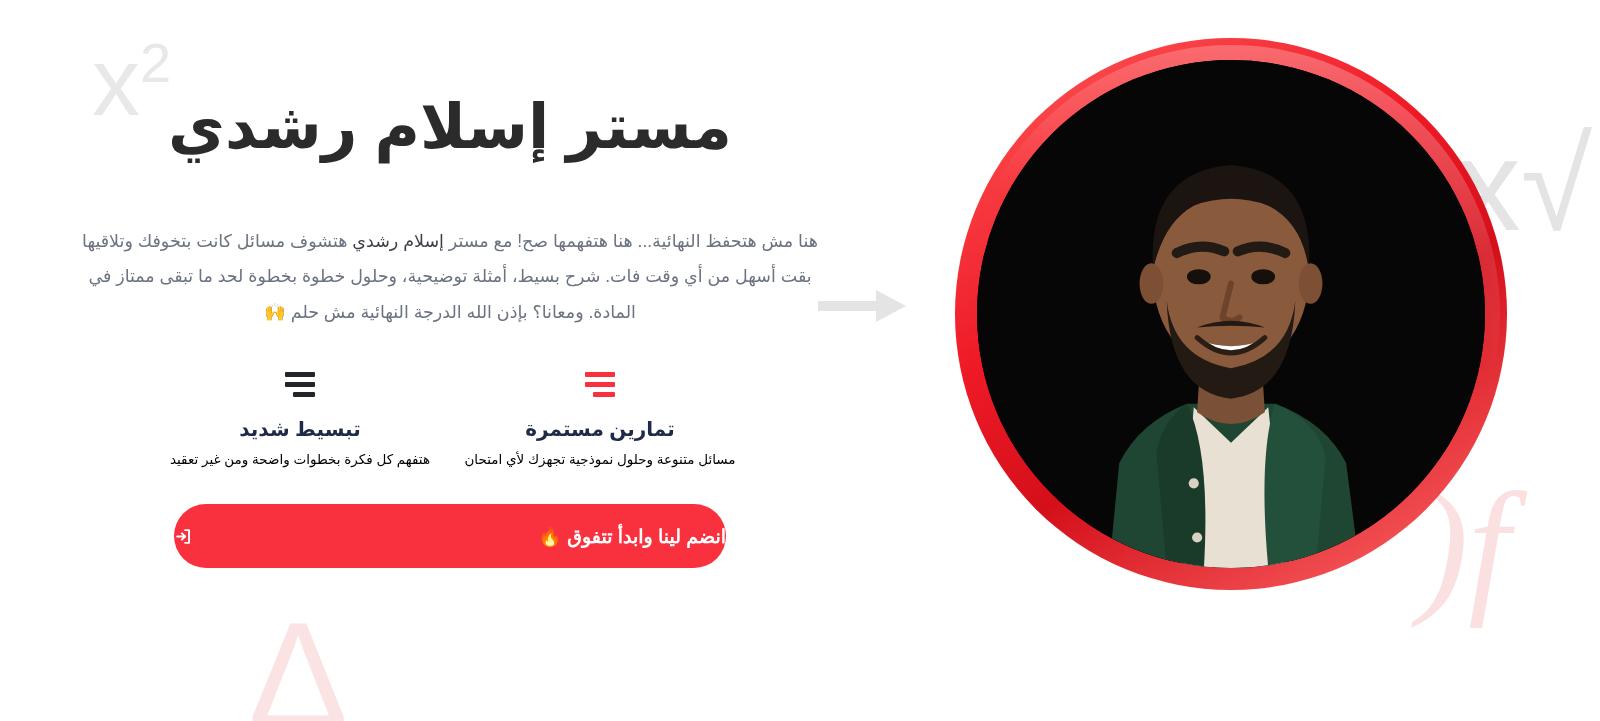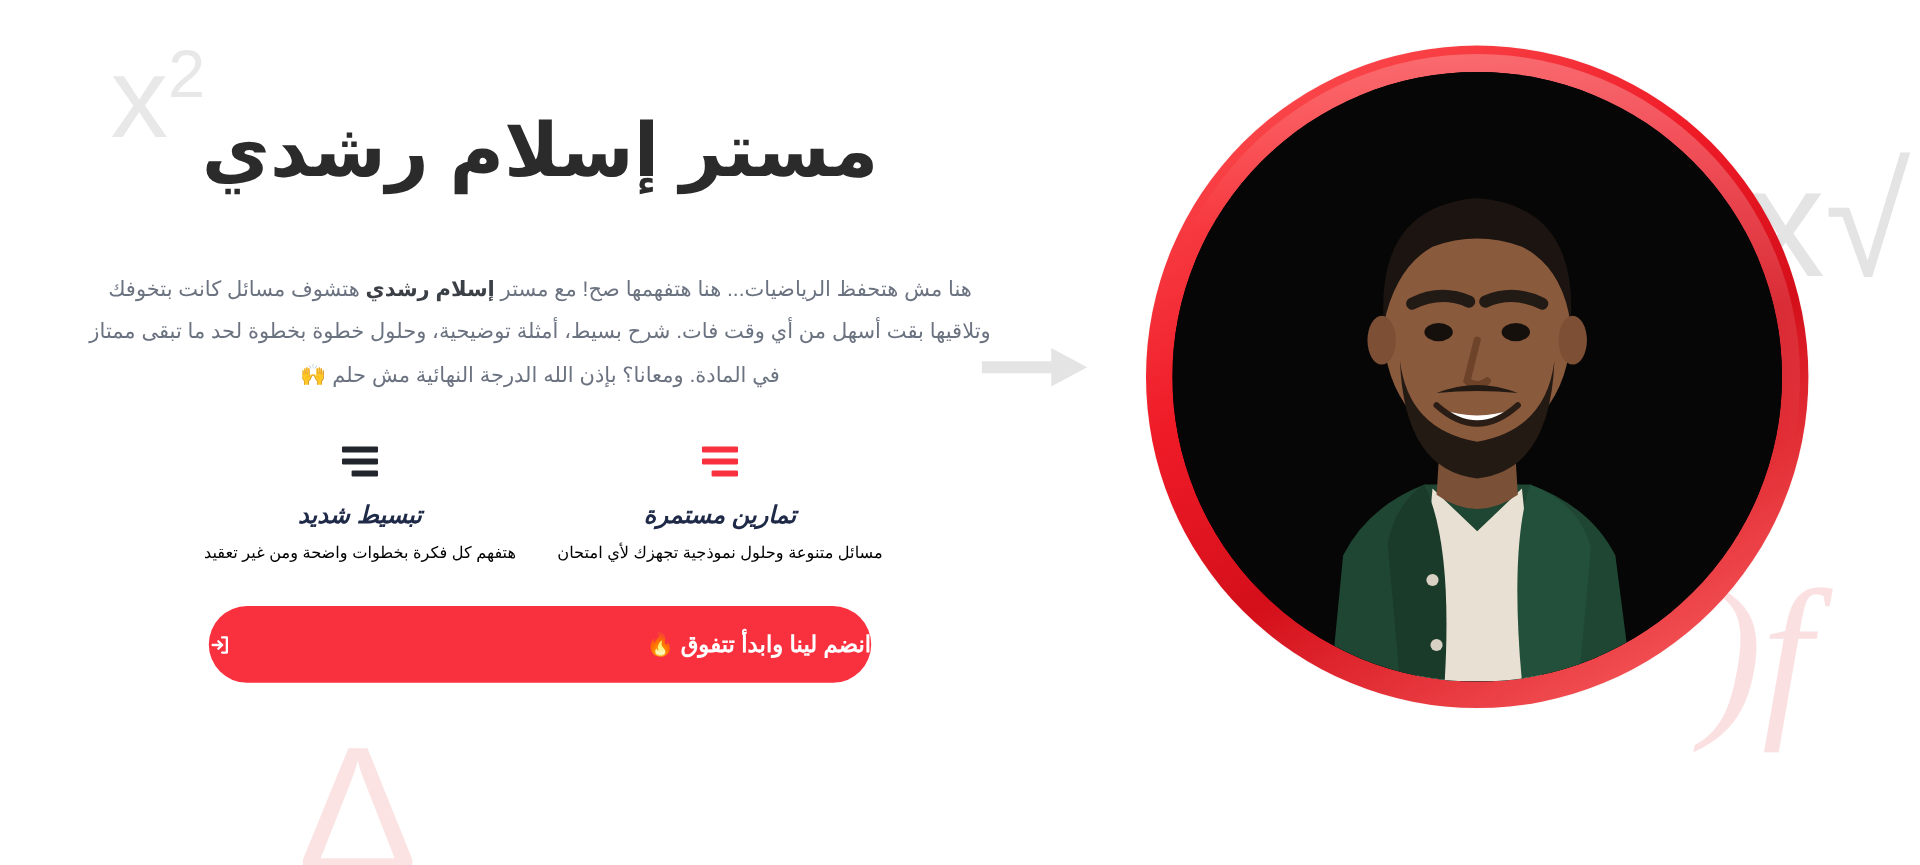--- a/index.html
+++ b/index.html
@@ -111,21 +111,21 @@
   .body-copy {
     margin-top: 58px;
     font-size: 17.5px;
     line-height: 2.05;
     color: #6b7280;
     direction: rtl;
     padding: 0 18px;
   }
   .body-copy b {
     color: #3b3f46;
-    font-weight: bold;
+    font-weight: normal;
   }
 
   
   .features {
     margin-top: 36px;
     display: flex;
     flex-direction: row-reverse;
     justify-content: center;
     gap: 0;
   }
@@ -157,21 +157,20 @@
   .bars i:nth-child(3) { width: 22px; }
   .bars.red i   { background: #f9313f; }
   .bars.dark i  { background: #22252b; }
 
   .feature-title {
     font-size: 20px;
     font-weight: bold;
     color: #1e2a47;
     direction: rtl;
     margin-bottom: 9px;
-    font-style: italic;
   }
   .feature-desc {
     font-size: 13.5px;
     color: #000000;
     direction: rtl;
     line-height: 1.5;
   }
 
   
   .cta-wrap {
@@ -245,21 +244,21 @@
 
   <svg class="deco-arrow" viewBox="0 0 90 36">
     <path d="M0 13 L58 13 L58 2 L88 18 L58 34 L58 23 L0 23 Z" fill="#e4e4e4"></path>
   </svg>
 
   <div class="left-col">
 
     <h1 class="headline">مستر إسلام رشدي</h1>
 
 
-    <p class="body-copy"><span>هنا مش هتحفظ الرياضيات... هنا هتفهمها صح! مع مستر </span><b>إسلام رشدي</b><span> هتشوف مسائل كانت بتخوفك وتلاقيها بقت أسهل من أي وقت فات. شرح بسيط، أمثلة توضيحية، وحلول خطوة بخطوة لحد ما تبقى ممتاز في المادة. ومعانا؟ بإذن الله الدرجة النهائية مش حلم 🙌</span></p>
+    <p class="body-copy"><span>هنا مش هتحفظ النهائية... هنا هتفهمها صح! مع مستر </span><b>إسلام رشدي</b><span> هتشوف مسائل كانت بتخوفك وتلاقيها بقت أسهل من أي وقت فات. شرح بسيط، أمثلة توضيحية، وحلول خطوة بخطوة لحد ما تبقى ممتاز في المادة. ومعانا؟ بإذن الله الدرجة النهائية مش حلم 🙌</span></p>
 
     <div class="features">
 
       <div class="feature">
         <div class="feature-icon">
           <span class="bars dark">
               <i></i>
               <i></i>
               <i></i>
             </span>

